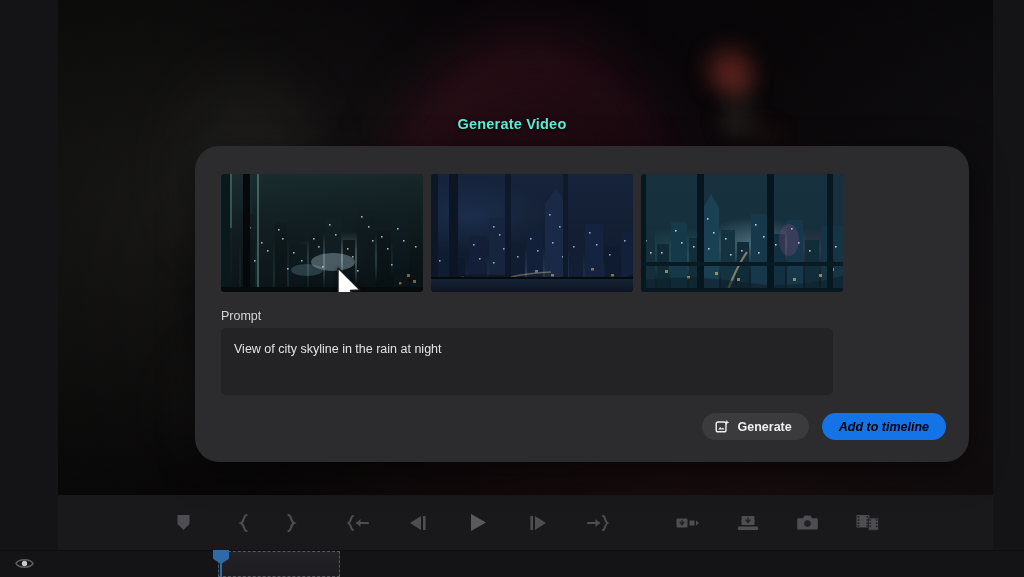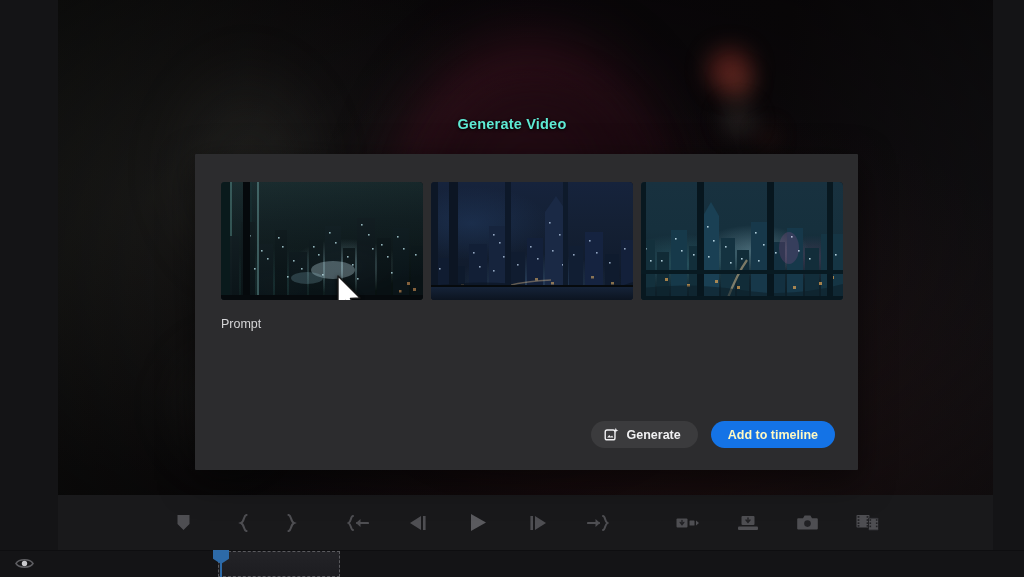--- a/index.html
+++ b/index.html
@@ -57,22 +57,22 @@
     background:radial-gradient(ellipse 75% 80% at 50% 50%, rgba(0,0,0,0) 35%, rgba(0,0,0,.55) 100%);
   }
 
   
   .dlg-title{
     position:absolute; left:0; right:0; top:116px; text-align:center;
     color:#5eead4; font-size:14.5px; font-weight:bold; letter-spacing:.2px;
     text-shadow:0 1px 3px rgba(0,0,0,.85); z-index:6;
   }
   .dialog{
-    position:absolute; left:195px; top:154px; width:663px; height:316px;
-    background:#2c2c2e; border-radius:1px;
+    position:absolute; left:195px; top:146px; width:774px; height:316px;
+    background:#2c2c2e; border-radius:24px;
     box-shadow:0 10px 34px rgba(0,0,0,.55);
     z-index:5;
   }
 
   .thumbs{
     position:absolute; left:26px; top:28px; display:flex; gap:8px;
   }
   .thumb{
     width:202px; height:118px; border-radius:4px; overflow:hidden;
     position:relative; background:#0b0f14; cursor:pointer;
@@ -133,21 +133,21 @@
 
   .actions{
     position:absolute; right:23px; bottom:22px; display:flex; align-items:flex-start; gap:13px;
   }
   .btn{
     display:flex; align-items:center; gap:8px; border:none; cursor:pointer;
     font-family:"Liberation Sans", sans-serif; font-size:12.5px; font-weight:bold;
     border-radius:14px; height:27px; padding:0 17px; white-space:nowrap;
   }
   .btn-generate{ background:#3b3b3d; color:#f0f0f2; padding-left:13px; }
-  .btn-primary{ background:#1473e6; color:#fef9c3; }
+  .btn-primary{ background:#1473e6; color:#000000;font-style:italic; }
 
   
   .toolbar{
     position:absolute; left:58px; top:495px; width:935px; height:55px;
     background:#19191b; display:flex; align-items:center; justify-content:center;
   }
   .tb-inner{ display:flex; align-items:center; }
   .tb-btn{
     width:36px; height:34px; display:flex; align-items:center; justify-content:center;
     cursor:pointer; background:none; border:none;
@@ -404,20 +404,23 @@
           <div class="mullion" style="left:126px;width:7px;background:#07161e;"></div>
           <div class="mullion" style="left:186px;width:6px;background:#081820;"></div>
           <div class="sill" style="bottom:26px;height:4px;background:#081a22;"></div>
           <div class="sill" style="bottom:0;height:4px;background:#081820;"></div>
         </div>
       </div>
     </div>
 
     <div class="prompt-label">Prompt</div>
 
+    <div class="prompt-box">
+      <div class="prompt-text" placeholder="Describe the video you want to generate">View of city skyline in the rain at night</div>
+    </div>
 
     <div class="actions">
       <button class="btn btn-generate">
         <svg width="15" height="15" viewBox="0 0 16 16">
           <rect x="1.3" y="3.2" width="10.4" height="10.4" rx="2" ry="2" fill="none" stroke="#f0f0f2" stroke-width="1.5"></rect>
           <path d="M12.6 0.8 L13.35 2.85 L15.4 3.6 L13.35 4.35 L12.6 6.4 L11.85 4.35 L9.8 3.6 L11.85 2.85 Z" fill="#f0f0f2"></path>
           <path d="M3.4 11.3 L5.6 8.6 L7.2 10.4 L8.6 9.1 L10 11.3 Z" fill="#f0f0f2"></path>
         </svg>
         <span>Generate</span>
       </button>

